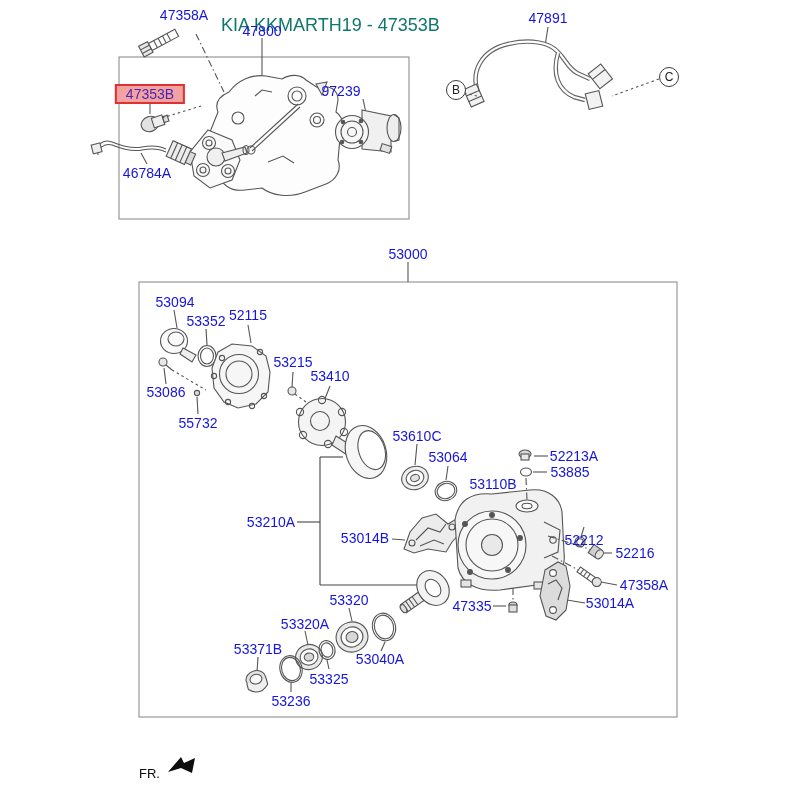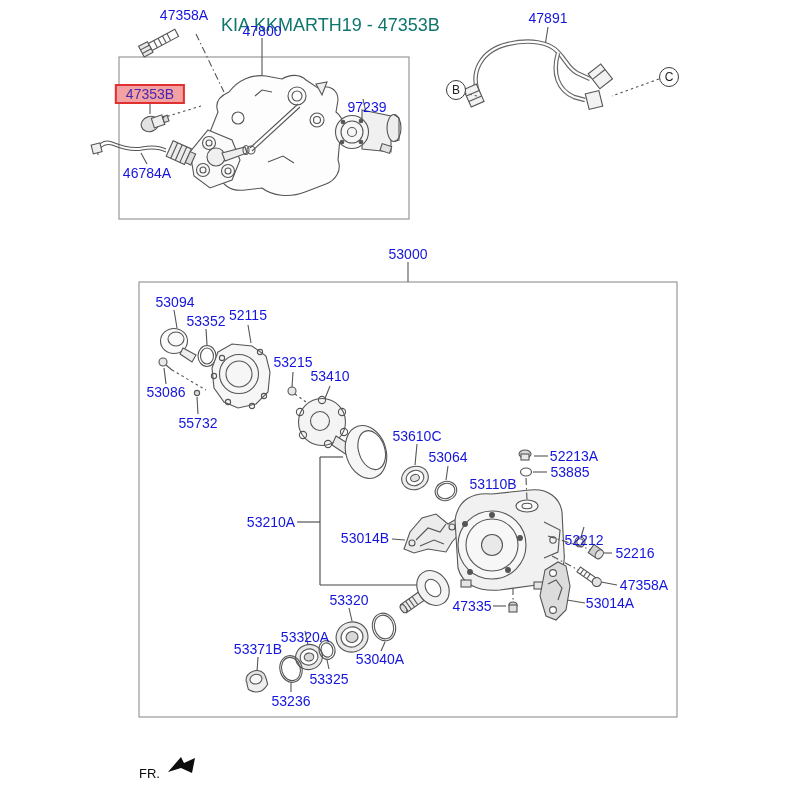--- a/index.html
+++ b/index.html
@@ -370,21 +370,21 @@
       <polygon points="168,772 181,757 184,763 195,758 192,773 181,768" fill="#0d0d0d" stroke="none"></polygon>
     </g>
   </svg>
 
   <div class="diagram-title" style="left:221px;top:15px;">KIA KKMARTH19 - 47353B</div>
 
   <div class="part-label" style="left:184px;top:8px;">47358A</div>
   <div class="part-label" style="left:262px;top:24px;">47800</div>
   <div class="part-label highlight" style="left:150px;top:84px;">47353B</div>
   <div class="part-label" style="left:147px;top:166px;">46784A</div>
-  <div class="part-label" style="left:367px;top:84px;margin-top:16px;">97239</div>
+  <div class="part-label" style="left:341px;top:84px;">97239</div>
 
   <div class="part-label" style="left:548px;top:11px;">47891</div>
   <div class="view-ref" style="left:446px;top:80px;">B</div>
   <div class="view-ref" style="left:659px;top:67px;">C</div>
 
   <div class="part-label" style="left:408px;top:247px;text-align:center;">53000</div>
   <div class="part-label" style="left:175px;top:295px;">53094</div>
   <div class="part-label" style="left:206px;top:314px;">53352</div>
   <div class="part-label" style="left:248px;top:308px;">52115</div>
   <div class="part-label" style="left:293px;top:355px;">53215</div>
@@ -397,20 +397,20 @@
   <div class="part-label" style="left:574px;top:449px;">52213A</div>
   <div class="part-label" style="left:570px;top:465px;">53885</div>
   <div class="part-label" style="left:271px;top:515px;">53210A</div>
   <div class="part-label" style="left:365px;top:531px;">53014B</div>
   <div class="part-label" style="left:584px;top:511px;margin-top:22px;">52212</div>
   <div class="part-label" style="left:635px;top:546px;text-align:right;">52216</div>
   <div class="part-label" style="left:644px;top:578px;">47358A</div>
   <div class="part-label" style="left:610px;top:596px;">53014A</div>
   <div class="part-label" style="left:472px;top:599px;">47335</div>
   <div class="part-label" style="left:349px;top:593px;">53320</div>
-  <div class="part-label" style="left:305px;top:630px;">53320A</div>
+  <div class="part-label" style="left:305px;top:617px;">53320A</div>
   <div class="part-label" style="left:258px;top:642px;">53371B</div>
   <div class="part-label" style="left:380px;top:652px;">53040A</div>
   <div class="part-label" style="left:329px;top:672px;">53325</div>
   <div class="part-label" style="left:291px;top:694px;">53236</div>
 
   <div class="fr-label" style="left:139px;top:766px;">FR.</div>
 </div>
 
 </body></html>

